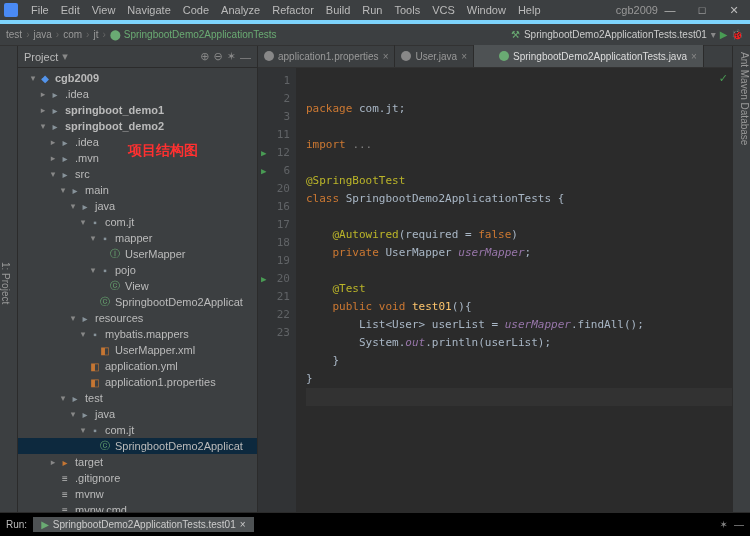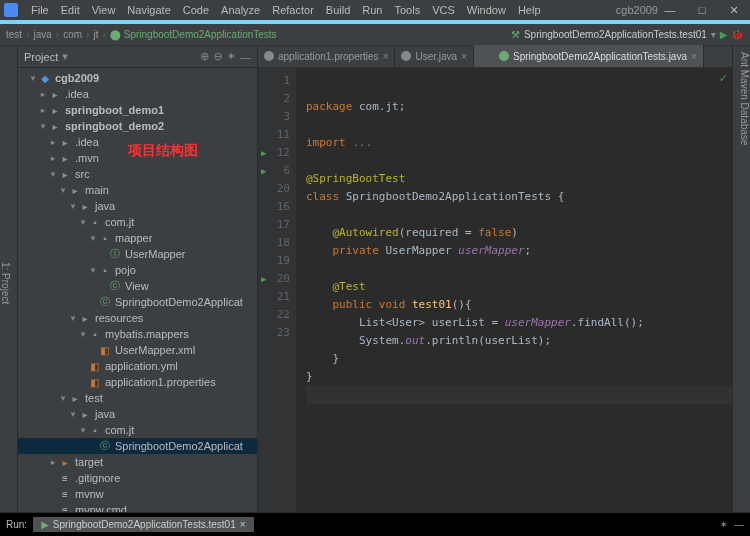--- a/index.html
+++ b/index.html
@@ -39,21 +39,21 @@
 .annotation { position: absolute; color: #ff3030; font-size: 14px; font-weight: bold; pointer-events: none; }
 .editor-area { flex: 1; display: flex; flex-direction: column; background: #2b2b2b; position: relative; }
 .editor-tabs { height: 22px; background: #3c3f41; display: flex; align-items: flex-end; border-bottom: 1px solid #323232; font-size: 10px; }
 .etab { height: 22px; display: flex; align-items: center; padding: 0 6px; gap: 4px; border-right: 1px solid #2b2b2b; cursor: pointer; color: #999; white-space: nowrap; }
 .etab.active { background: #4e5254; color: #ddd; padding-left: 25px; }
 .etab .ticon { width: 10px; height: 10px; border-radius: 50%; }
 .etab .close { color: #888; font-size: 10px; }
 .editor-body { flex: 1; display: flex; overflow: hidden; }
 .gutter { width: 38px; background: #313335; text-align: right; padding: 4px 6px 0 0; color: #606366; font-family: Consolas, monospace; font-size: 11px; line-height: 18px; position: relative; }
 .gutter .gicon { position: absolute; left: 3px; font-size: 9px; }
-.code { flex: 1; padding: 12px 0 0 10px; font-family: Consolas, monospace; font-size: 11px; line-height: 18px; white-space: pre; color: #a9b7c6; position: relative; }
+.code { flex: 1; padding: 4px 0 0 10px; font-family: Consolas, monospace; font-size: 11px; line-height: 18px; white-space: pre; color: #a9b7c6; position: relative; margin-top: 10px; }
 .code .kw { color: #cc7832; }
 .code .ann { color: #bbb529; }
 .code .field { color: #9876aa; font-style: italic; }
 .code .type { color: #a9b7c6; }
 .code .method { color: #ffc66d; }
 .code .comment { color: #808080; }
 .code .cursor-line { background: #323232; display: inline-block; width: 100%; }
 .right-gutter { width: 18px; background: #3c3f41; border-left: 1px solid #2b2b2b; writing-mode: vertical-rl; font-size: 10px; color: #999; padding-top: 6px; }
 .tool-window { height: 24px; background: #000000; border-top: 1px solid #2b2b2b; display: flex; align-items: center; padding: 0 6px; font-size: 10px; gap: 6px; }
 .tool-window .run-tab { background: #4e5254; padding: 2px 8px; color: #ccc; display: flex; align-items: center; gap: 4px; }

